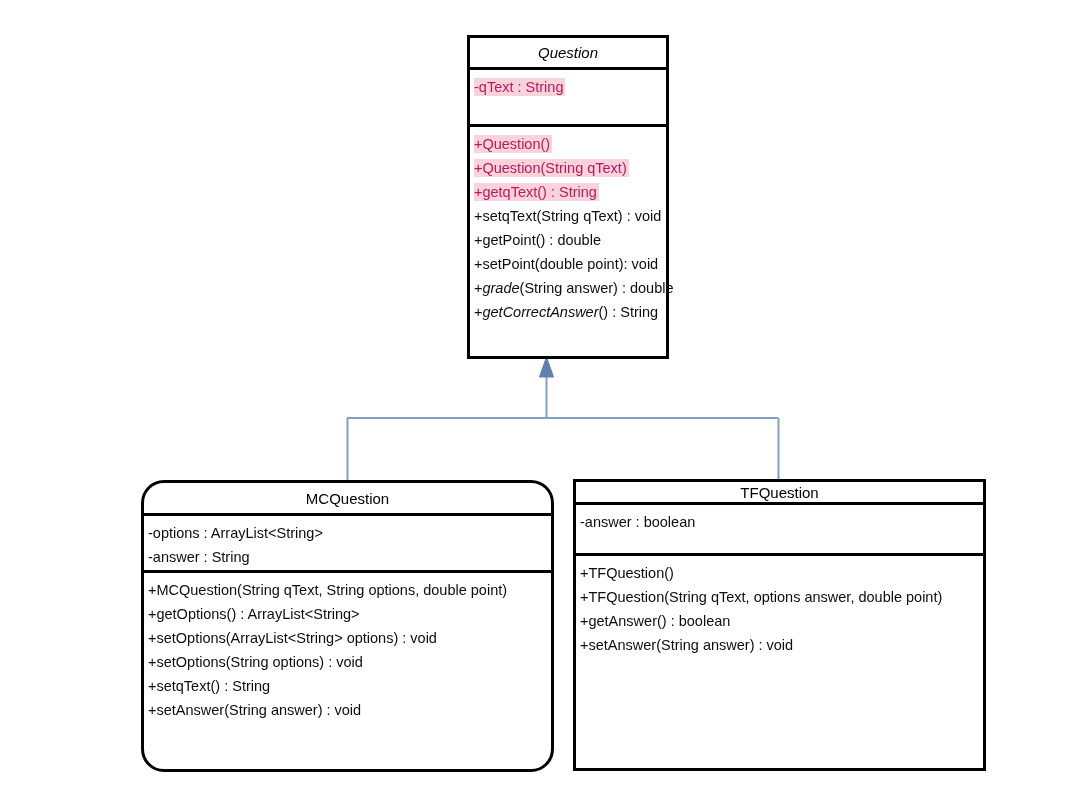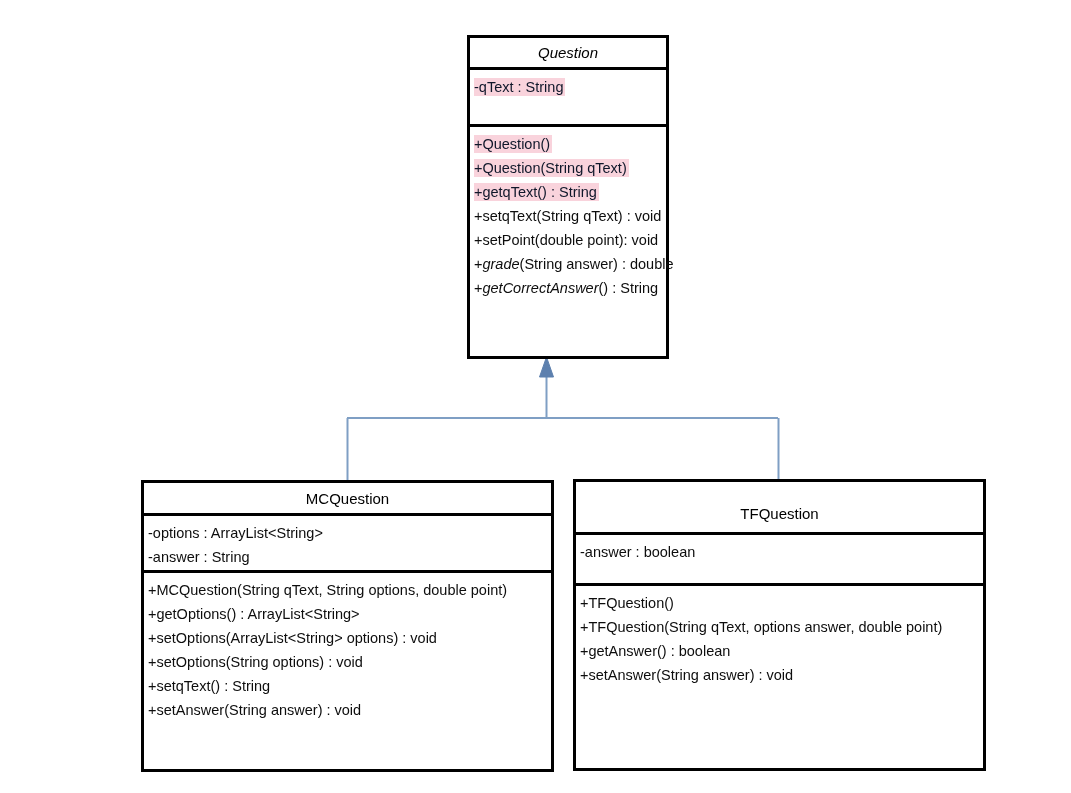--- a/index.html
+++ b/index.html
@@ -46,21 +46,21 @@
 
   .member {
     font-size: 14.5px;
     line-height: 24px;
     white-space: nowrap;
     color: #0d0d0d;
     padding-left: 2px;
   }
   .member > .hl {
     background: #f9d3dc;
-    color: #0f172a;
+    color: #be185d;
     padding: 1px 2px 1px 0;
     box-decoration-break: clone;
     -webkit-box-decoration-break: clone;
   }
   .member .abstract-op {
     font-style: italic;
   }
 
   
   .connector { position: absolute; left: 0; top: 0; width: 1071px; height: 793px; pointer-events: none; }
@@ -84,44 +84,45 @@
 <div class="uml-class" style="left:427px; top:35px; width:202px; height:324px;margin-left:40px;">
   <div class="class-header abstract-name" style="height:32px;">Question</div>
   <div class="compartment attrs" style="height:57px;">
       <div class="member"><span class="hl">-qText : String</span></div>
     </div>
   <div class="compartment ops" style="height:229px;">
       <div class="member"><span class="hl">+Question()</span></div>
       <div class="member"><span class="hl">+Question(String qText)</span></div>
       <div class="member"><span class="hl">+getqText() : String</span></div>
       <div class="member"><span>+setqText(String qText) : void</span></div>
+      <div class="member"><span>+getPoint() : double</span></div>
       <div class="member"><span>+setPoint(double point): void</span></div>
       <div class="member"><span><span>+</span><span class="abstract-op">grade</span><span>(String answer) : double</span></span></div>
       <div class="member"><span><span>+</span><span class="abstract-op">getCorrectAnswer</span><span>() : String</span></span></div>
     </div>
 </div>
 
-<div class="uml-class" style="left:141px; top:480px; width:413px; height:292px;">
+<div class="uml-class" style="left:141px; top:480px; width:413px; height:292px;border-radius:23px;">
   <div class="class-header" style="height:33px;">MCQuestion</div>
   <div class="compartment attrs" style="height:57px;">
       <div class="member"><span>-options : ArrayList&lt;String&gt;</span></div>
       <div class="member"><span>-answer : String</span></div>
     </div>
   <div class="compartment ops" style="height:196px;">
       <div class="member"><span>+MCQuestion(String qText, String options, double point)</span></div>
       <div class="member"><span>+getOptions() : ArrayList&lt;String&gt;</span></div>
       <div class="member"><span>+setOptions(ArrayList&lt;String&gt; options) : void</span></div>
       <div class="member"><span>+setOptions(String options) : void</span></div>
       <div class="member"><span>+setqText() : String</span></div>
       <div class="member"><span>+setAnswer(String answer) : void</span></div>
     </div>
 </div>
 
 <div class="uml-class" style="left:573px; top:479px; width:413px; height:292px;">
-  <div class="class-header" style="height:41px;margin-top:12px;">TFQuestion</div>
+  <div class="class-header" style="height:23px;">TFQuestion</div>
   <div class="compartment attrs" style="height:51px;">
       <div class="member"><span>-answer : boolean</span></div>
     </div>
   <div class="compartment ops" style="height:203px;border-radius:25px;">
       <div class="member"><span>+TFQuestion()</span></div>
       <div class="member"><span>+TFQuestion(String qText, options answer, double point)</span></div>
       <div class="member"><span>+getAnswer() : boolean</span></div>
       <div class="member"><span>+setAnswer(String answer) : void</span></div>
     </div>
 </div>

